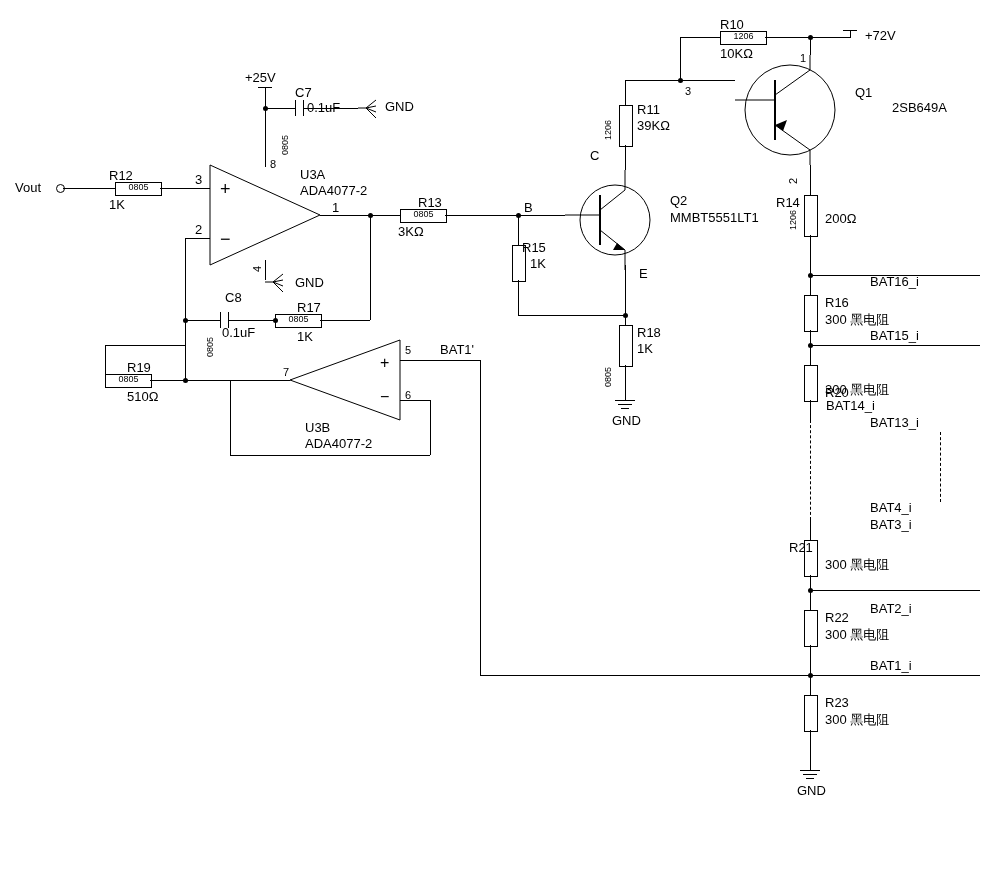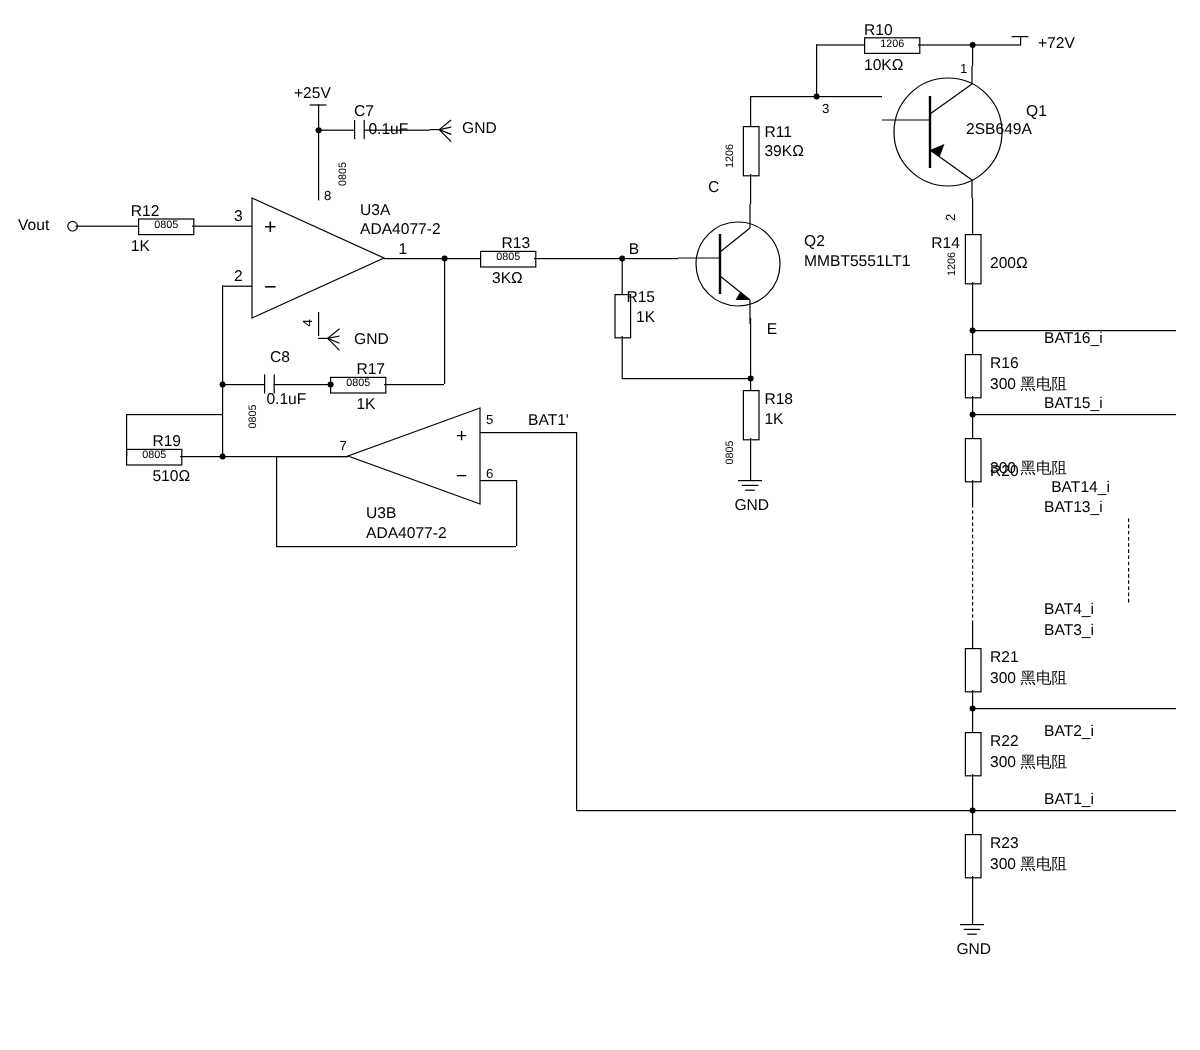--- a/index.html
+++ b/index.html
@@ -120,21 +120,21 @@
   <text x="10" y="80" font-size="18">−</text>
 </svg>
 <div class="label" style="left:300px;top:167px">U3A</div>
 <div class="label" style="left:300px;top:183px">ADA4077-2</div>
 
 <div class="wire hwire" style="left:320px;top:215px;width:80px"></div>
 <div class="node" style="left:370px;top:215px"></div>
 
 <div class="label" style="left:418px;top:195px">R13</div>
 <div class="component-box" style="left:400px;top:209px;width:45px;height:12px;">0805</div>
-<div class="label" style="left:410px;top:224px">3KΩ</div>
+<div class="label" style="left:398px;top:224px">3KΩ</div>
 <div class="wire hwire" style="left:445px;top:215px;width:120px"></div>
 <div class="node" style="left:518px;top:215px"></div>
 
 <div class="label" style="left:524px;top:200px">B</div>
 
 <div class="wire vwire" style="left:518px;top:215px;height:30px"></div>
 <div class="label" style="left:522px;top:240px">R15</div>
 <div class="component-box" style="left:512px;top:245px;width:12px;height:35px;"></div>
 <div class="label" style="left:530px;top:256px">1K</div>
 <div class="wire vwire" style="left:518px;top:280px;height:35px"></div>
@@ -172,21 +172,21 @@
   <circle cx="55" cy="55" r="45" fill="none" stroke="black"></circle>
   <line x1="40" y1="25" x2="40" y2="85" stroke="black" stroke-width="2"></line>
   <line x1="0" y1="45" x2="40" y2="45" stroke="black"></line>
   <line x1="40" y1="40" x2="75" y2="15" stroke="black"></line>
   <line x1="75" y1="0" x2="75" y2="15" stroke="black"></line>
   <line x1="40" y1="70" x2="75" y2="95" stroke="black"></line>
   <line x1="75" y1="95" x2="75" y2="110" stroke="black"></line>
   <polygon points="48,76 40,70 52,65" fill="black"></polygon>
 </svg>
 <div class="label" style="left:855px;top:85px">Q1</div>
-<div class="label" style="left:805px;top:100px">2SB649A</div>
+<div class="label" style="left:892px;top:100px">2SB649A</div>
 <div class="wire vwire" style="left:810px;top:37px;height:18px"></div>
 <div class="node" style="left:810px;top:37px"></div>
 <div class="label" style="font-size:11px;left:800px;top:52px">1</div>
 <div class="label" style="font-size:11px;transform:rotate(-90deg);left:790px;top:175px">2</div>
 
 <div class="wire vwire" style="left:810px;top:165px;height:30px"></div>
 <div class="label" style="left:776px;top:195px">R14</div>
 <div class="component-box" style="left:804px;top:195px;width:12px;height:40px;"></div>
 <div class="label" style="left:825px;top:211px">200Ω</div>
 <div class="label" style="font-size:9px;transform:rotate(-90deg);left:783px;top:215px">1206</div>
@@ -204,31 +204,31 @@
 
 <div class="wire hwire" style="left:810px;top:345px;width:170px"></div>
 <div class="node" style="left:810px;top:345px"></div>
 <div class="label" style="left:870px;top:328px">BAT15_i</div>
 
 <div class="wire vwire" style="left:810px;top:345px;height:20px"></div>
 <div class="label" style="left:825px;top:385px">R20</div>
 <div class="component-box" style="left:804px;top:365px;width:12px;height:35px;"></div>
 <div class="label" style="left:825px;top:381px">300 黑电阻</div>
 
-<div class="label" style="left:876px;top:398px">BAT14_i</div>
+<div class="label" style="left:826px;top:398px">BAT14_i</div>
 <div class="label" style="left:870px;top:415px">BAT13_i</div>
 <div class="wire vwire" style="left:810px;top:400px;height:20px"></div>
 <div class="dashed-v" style="left:810px;top:420px;height:100px"></div>
 <div class="dashed-v" style="left:940px;top:432px;height:70px"></div>
 
 <div class="label" style="left:870px;top:500px">BAT4_i</div>
 <div class="label" style="left:870px;top:517px">BAT3_i</div>
 <div class="wire vwire" style="left:810px;top:520px;height:20px"></div>
 
-<div class="label" style="left:825px;top:540px">R21</div>
+<div class="label" style="left:789px;top:540px">R21</div>
 <div class="component-box" style="left:804px;top:540px;width:12px;height:35px;"></div>
 <div class="label" style="left:825px;top:556px">300 黑电阻</div>
 <div class="wire vwire" style="left:810px;top:575px;height:15px"></div>
 
 <div class="wire hwire" style="left:810px;top:590px;width:170px"></div>
 <div class="node" style="left:810px;top:590px"></div>
 <div class="label" style="left:870px;top:601px">BAT2_i</div>
 
 <div class="wire vwire" style="left:810px;top:590px;height:20px"></div>
 <div class="label" style="left:825px;top:610px">R22</div>

